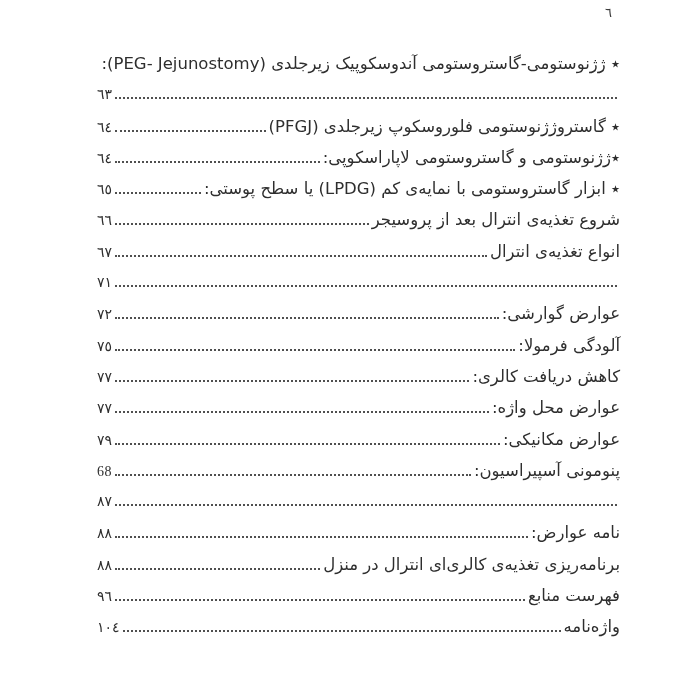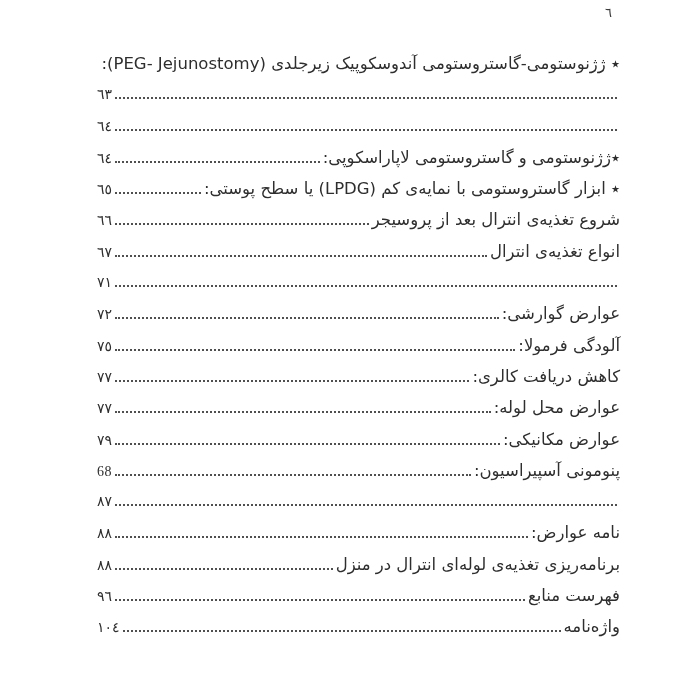--- a/index.html
+++ b/index.html
@@ -66,20 +66,21 @@
   <div class="folio">٦</div>
   <div class="toc">
       <div class="row">
         <span class="label">٭ ژژنوستومی-گاستروستومی آندوسکوپیک زیرجلدی (PEG- Jejunostomy):</span>
       </div>
       <div class="row">
         <span class="dots"></span>
         <span class="pagenum">٦٣</span>
       </div>
       <div class="row">
+        <span class="label">٭ گاستروژژنوستومی فلوروسکوپ زیرجلدی (PFGJ)</span>
         <span class="dots"></span>
         <span class="pagenum">٦٤</span>
       </div>
       <div class="row">
         <span class="label">٭ژژنوستومی و گاستروستومی لاپاراسکوپی:</span>
         <span class="dots"></span>
         <span class="pagenum">٦٤</span>
       </div>
       <div class="row">
         <span class="label">٭ ابزار گاستروستومی با نمایه‌ی کم (LPDG) یا سطح پوستی:</span>
@@ -109,21 +110,21 @@
         <span class="label">آلودگی فرمولا:</span>
         <span class="dots"></span>
         <span class="pagenum">٧٥</span>
       </div>
       <div class="row">
         <span class="label">کاهش دریافت کالری:</span>
         <span class="dots"></span>
         <span class="pagenum">٧٧</span>
       </div>
       <div class="row">
-        <span class="label">عوارض محل لوله:</span>
+        <span class="label">عوارض محل واژه:</span>
         <span class="dots"></span>
         <span class="pagenum">٧٧</span>
       </div>
       <div class="row">
         <span class="label">عوارض مکانیکی:</span>
         <span class="dots"></span>
         <span class="pagenum">٧٩</span>
       </div>
       <div class="row">
         <span class="label">پنومونی آسپیراسیون:</span>
@@ -133,21 +134,21 @@
       <div class="row">
         <span class="dots"></span>
         <span class="pagenum">٨٧</span>
       </div>
       <div class="row">
         <span class="label">نامه عوارض:</span>
         <span class="dots"></span>
         <span class="pagenum">٨٨</span>
       </div>
       <div class="row">
-        <span class="label">برنامه‌ریزی تغذیه‌ی لوله‌ای انترال در منزل</span>
+        <span class="label">برنامه‌ریزی تغذیه‌ی کالری‌ای انترال در منزل</span>
         <span class="dots"></span>
         <span class="pagenum">٨٨</span>
       </div>
       <div class="row">
         <span class="label">فهرست منابع</span>
         <span class="dots"></span>
         <span class="pagenum">٩٦</span>
       </div>
       <div class="row">
         <span class="label">واژه‌نامه</span>

